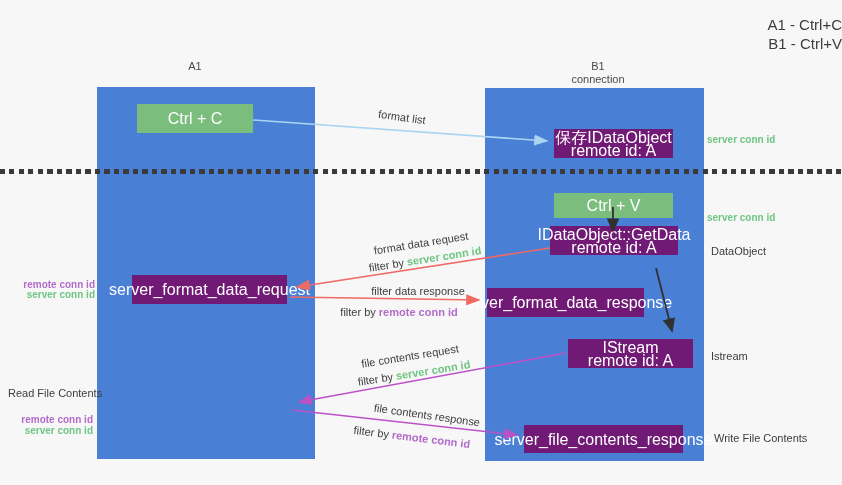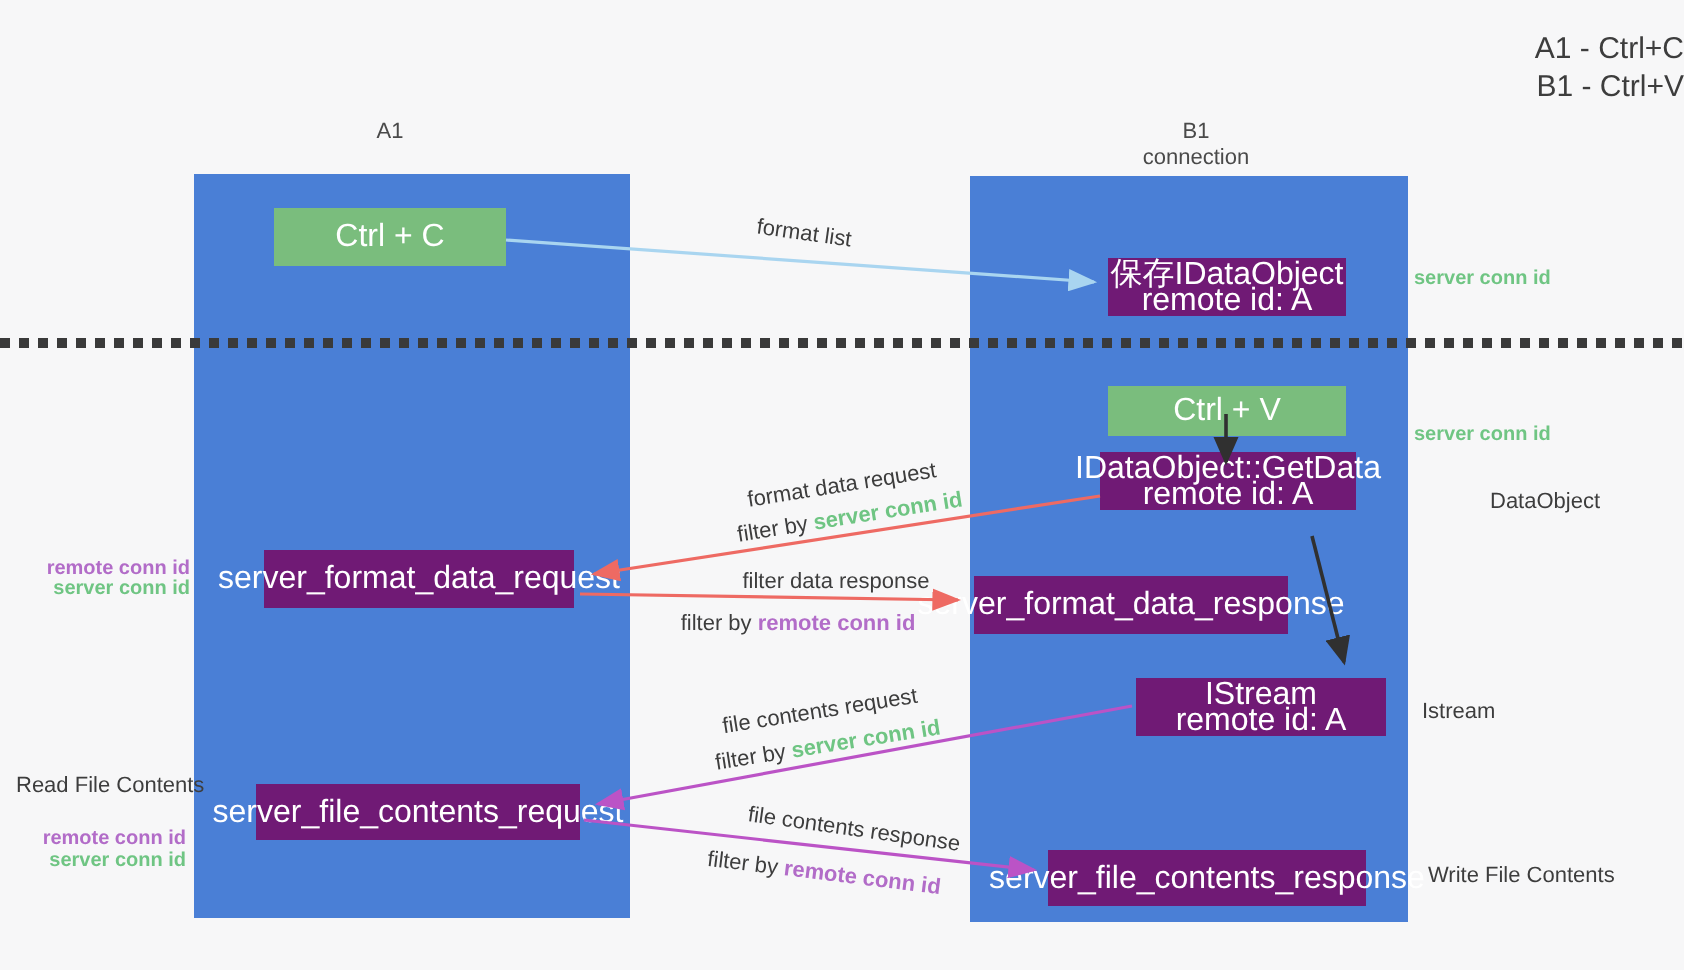--- a/index.html
+++ b/index.html
@@ -74,23 +74,20 @@
 
   <div class="abs node orange" style="left:132px;top:275px;width:155px;height:29px;">
     <div>server_format_data_request</div>
   </div>
 
   <div class="abs node orange" style="left:568px;top:339px;width:125px;height:29px;">
     <div>IStream</div>
     <div>remote id: A</div>
   </div>
 
-  <div class="abs node orange" style="left:128px;top:392px;width:162px;height:28px;">
-    <div>server_file_contents_request</div>
-  </div>
 
   <div class="abs node orange" style="left:524px;top:425px;width:159px;height:28px;">
     <div>server_file_contents_response</div>
   </div>
 
   <svg class="arrows" width="842" height="485">
     <defs>
       <marker id="mblue" markerWidth="9" markerHeight="7" refX="8" refY="3.5" orient="auto">
         <polygon points="0 0, 9 3.5, 0 7" fill="#a9d5f0"></polygon>
       </marker>
@@ -149,17 +146,17 @@
   <div class="abs sidelabel small right-align" style="right:749px;top:425px;">
     <span class="c-green">server conn id</span>
   </div>
 
   <div class="abs sidelabel small" style="left:707px;top:134px;">
     <span class="c-green">server conn id</span>
   </div>
   <div class="abs sidelabel small" style="left:707px;top:212px;">
     <span class="c-green">server conn id</span>
   </div>
-  <div class="abs sidelabel" style="left:711px;top:245px;margin-left:34px;">DataObject</div>
+  <div class="abs sidelabel" style="left:711px;top:245px;">DataObject</div>
   <div class="abs sidelabel" style="left:711px;top:350px;">Istream</div>
   <div class="abs sidelabel" style="left:714px;top:432px;">Write File Contents</div>
 
 </div>
 
 </body></html>

